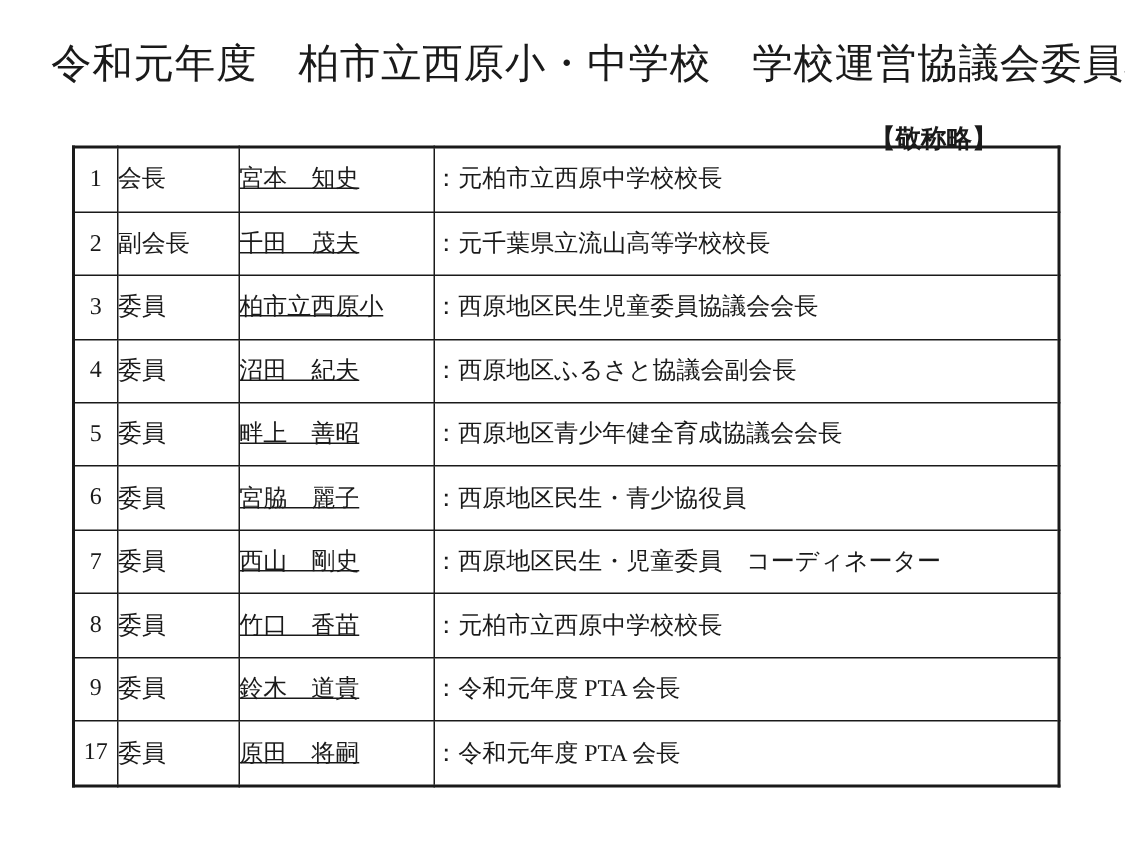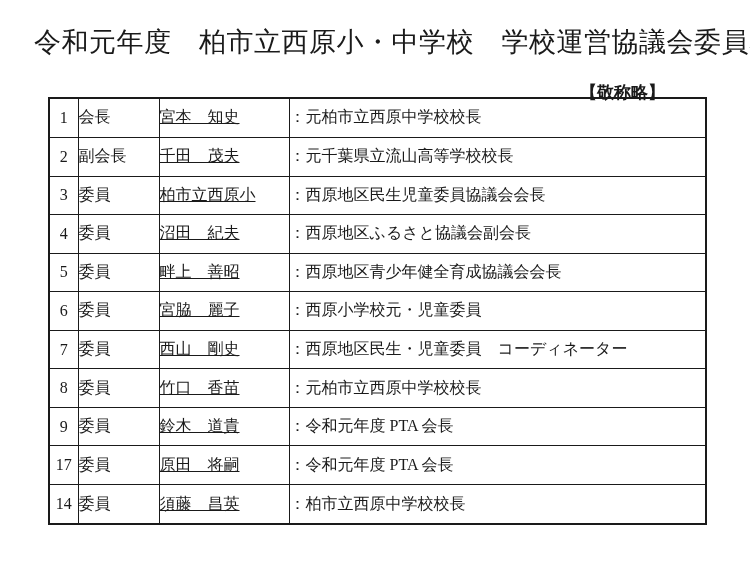--- a/index.html
+++ b/index.html
@@ -121,21 +121,21 @@
         <tr>
           <td class="cell-number">5</td>
           <td class="cell-role">委員</td>
           <td class="cell-name">畔上　善昭</td>
           <td class="cell-description">：西原地区青少年健全育成協議会会長</td>
         </tr>
         <tr>
           <td class="cell-number">6</td>
           <td class="cell-role">委員</td>
           <td class="cell-name">宮脇　麗子</td>
-          <td class="cell-description">：西原小学校元・児童委員</td>
+          <td class="cell-description">：西原地区民生・青少協役員</td>
         </tr>
         <tr>
           <td class="cell-number">7</td>
           <td class="cell-role">委員</td>
           <td class="cell-name">西山　剛史</td>
           <td class="cell-description">：西原地区民生・児童委員　コーディネーター</td>
         </tr>
         <tr>
           <td class="cell-number">8</td>
           <td class="cell-role">委員</td>
@@ -147,22 +147,16 @@
           <td class="cell-role">委員</td>
           <td class="cell-name">鈴木　道貴</td>
           <td class="cell-description">：令和元年度 PTA 会長</td>
         </tr>
         <tr>
           <td class="cell-number">17</td>
           <td class="cell-role">委員</td>
           <td class="cell-name">原田　将嗣</td>
           <td class="cell-description">：令和元年度 PTA 会長</td>
         </tr>
-        <tr>
-          <td class="cell-number">14</td>
-          <td class="cell-role">委員</td>
-          <td class="cell-name">須藤　昌英</td>
-          <td class="cell-description">：柏市立西原中学校校長</td>
-        </tr>
       </tbody>
   </table>
 
 </div>
 
 </body></html>

